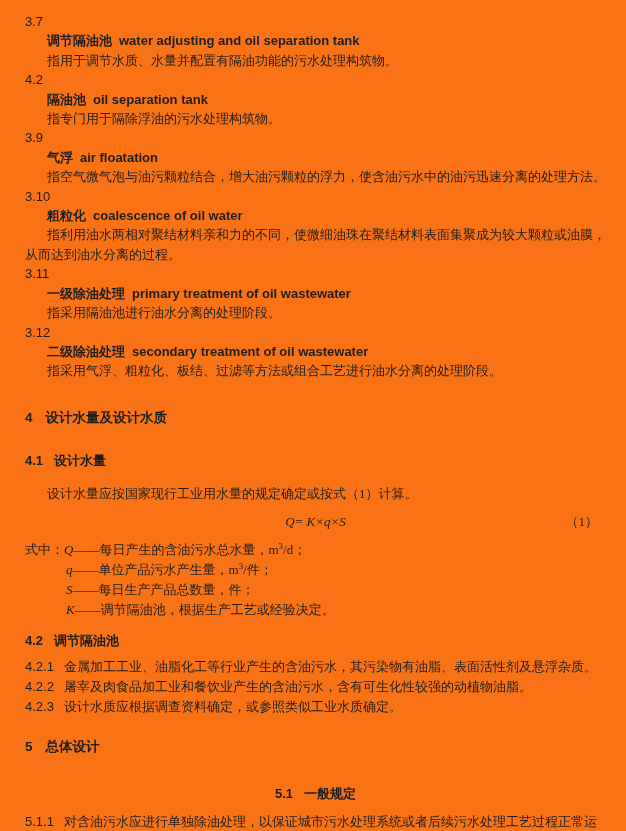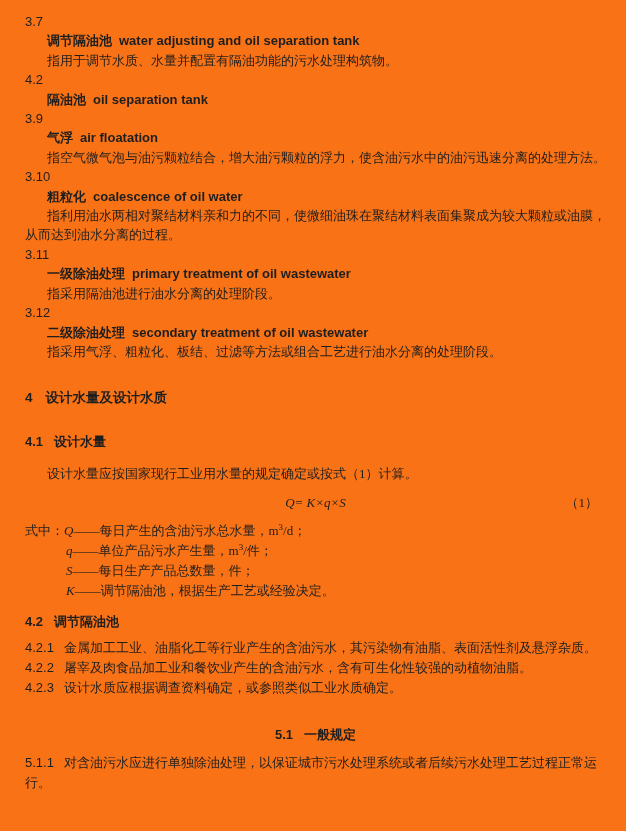--- a/index.html
+++ b/index.html
@@ -86,20 +86,21 @@
   <div class="t-num">3.7</div>
   <div class="t-title">
     <span class="zh">调节隔油池</span><span class="en">water adjusting and oil separation tank</span>
   </div>
   <div class="t-def">指用于调节水质、水量并配置有隔油功能的污水处理构筑物。</div>
 
   <div class="t-num">4.2</div>
   <div class="t-title">
     <span class="zh">隔油池</span><span class="en">oil separation tank</span>
   </div>
+  <div class="t-def">指专门用于隔除浮油的污水处理构筑物。</div>
 
   <div class="t-num">3.9</div>
   <div class="t-title">
     <span class="zh">气浮</span><span class="en">air floatation</span>
   </div>
   <div class="t-def">指空气微气泡与油污颗粒结合，增大油污颗粒的浮力，使含油污水中的油污迅速分离的处理方法。</div>
 
   <div class="t-num">3.10</div>
   <div class="t-title">
     <span class="zh">粗粒化</span><span class="en">coalescence of oil water</span>
@@ -155,20 +156,23 @@
       <span class="c-num">4.2.1</span><span class="c-text">金属加工工业、油脂化工等行业产生的含油污水，其污染物有油脂、表面活性剂及悬浮杂质。</span>
     </div>
     <div class="clause">
       <span class="c-num">4.2.2</span><span class="c-text">屠宰及肉食品加工业和餐饮业产生的含油污水，含有可生化性较强的动植物油脂。</span>
     </div>
     <div class="clause">
       <span class="c-num">4.2.3</span><span class="c-text">设计水质应根据调查资料确定，或参照类似工业水质确定。</span>
     </div>
   </div>
 
+  <div class="chapter mt-ch5">
+    <span class="h-num">5</span><span class="h-title">总体设计</span>
+  </div>
 
   <div class="section mt-s51">
     <span class="h-num">5.1</span><span class="h-title">一般规定</span>
   </div>
   <div class="clauses mt-c511">
     <div class="clause">
       <span class="c-num">5.1.1</span><span class="c-text">对含油污水应进行单独除油处理，以保证城市污水处理系统或者后续污水处理工艺过程正常运行。</span>
     </div>
   </div>
 

